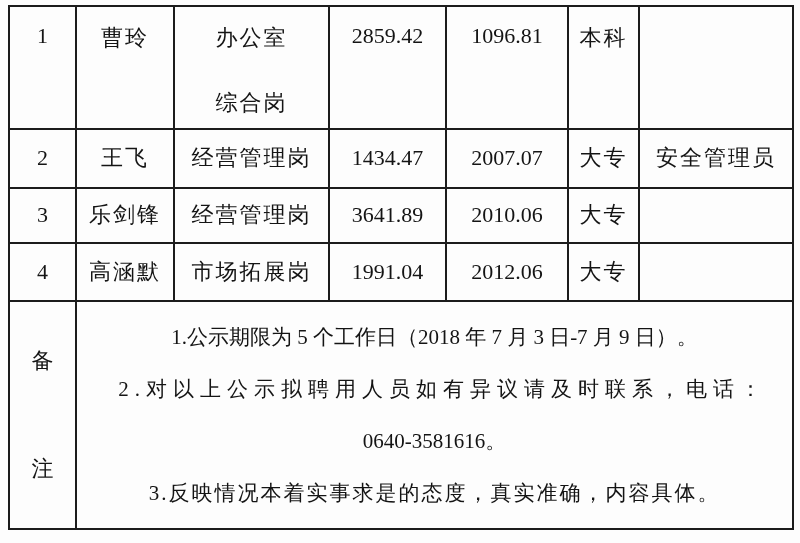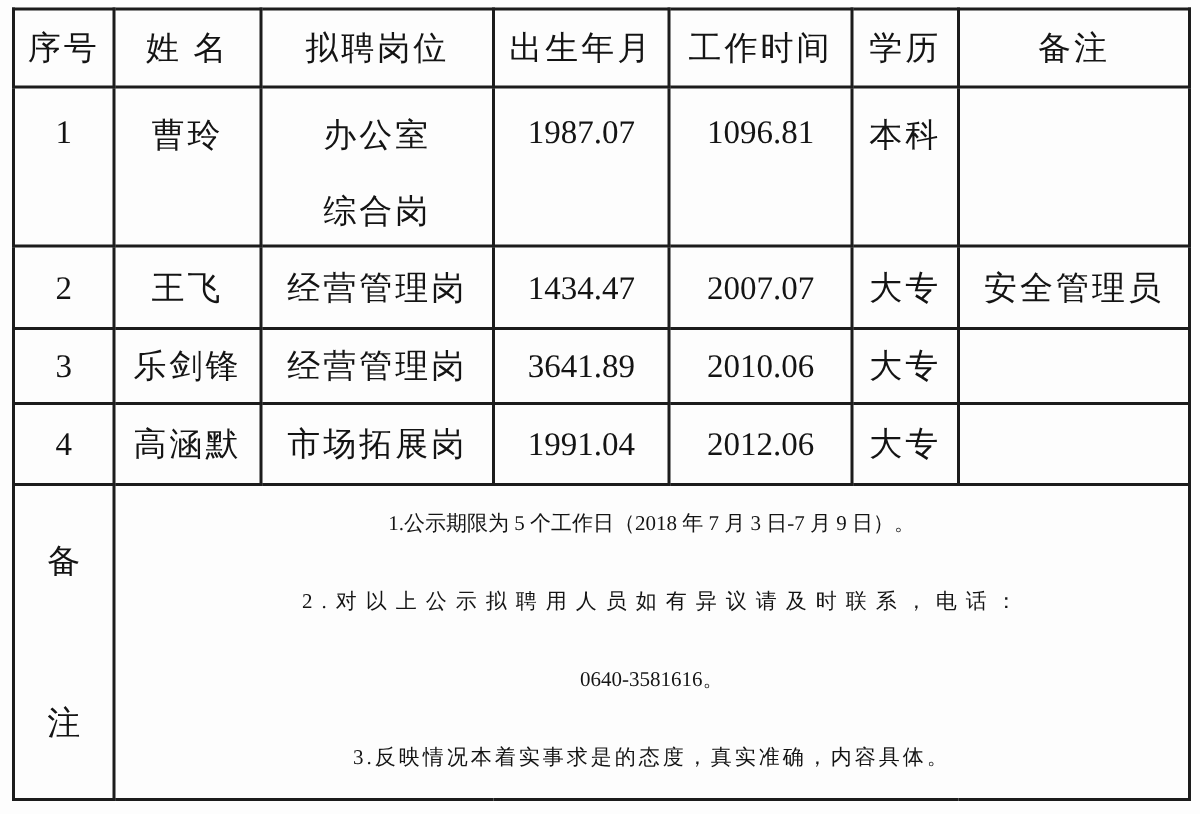--- a/index.html
+++ b/index.html
@@ -27,35 +27,35 @@
     overflow:hidden;
   }
   tr.r-head{height:52px;}
   tr.r1{height:106px;}
   tr.r2{height:55px;}
   tr.r3{height:50px;}
   tr.r4{height:54px;}
   tr.r-notes{height:208px;}
   .cjk{letter-spacing:2px;}
   tr.r1 td{vertical-align:top;padding-top:16px;}
-  .pos-line2{margin-top:21px;font-family:Liberation Mono, monospace;}
+  .pos-line2{margin-top:35px;font-family:Liberation Mono, monospace;}
   td.notes-label-cell{vertical-align:middle;}
   .notes-label{
     display:flex;flex-direction:column;
     align-items:center;justify-content:center;
     gap:78px;height:100%;
     font-size:22px;
   }
   td.notes-cell{
     text-align:left;vertical-align:top;
     padding:2px 6px 0 10px;
   }
   .note-line{
     margin:0;
-    font-size:14px;
+    font-size:21px;
     line-height:52px;
     white-space:nowrap;
   }
   .note-spread{letter-spacing:6px;margin-left:16px;}
   .note-slight{letter-spacing:2px;}
 </style>
 </head>
 <body>
 
 <div class="page">
@@ -64,38 +64,29 @@
       <col style="width:67px">
       <col style="width:98px">
       <col style="width:155px">
       <col style="width:117px">
       <col style="width:122px">
       <col style="width:71px">
       <col style="width:154px">
     </colgroup>
 
     <tbody>
-        <tr class="r-head">
-      <th class="cjk">序号</th>
-      <th class="cjk">姓 名</th>
-      <th class="cjk">拟聘岗位</th>
-      <th class="cjk">出生年月</th>
-      <th class="cjk">工作时间</th>
-      <th class="cjk">学历</th>
-      <th class="cjk">备注</th>
-    </tr>
 
     <tr class="r1">
       <td>1</td>
       <td class="cjk">曹玲</td>
       <td class="cjk">
         <div>办公室</div>
         <div class="pos-line2">综合岗</div>
       </td>
-      <td>1987.07</td>
+      <td>2859.42</td>
       <td>1096.81</td>
       <td class="cjk">本科</td>
       <td class="cjk"></td>
     </tr>
 
     <tr class="r2">
       <td>2</td>
       <td class="cjk">王飞</td>
       <td class="cjk">经营管理岗</td>
       <td>1434.47</td>

